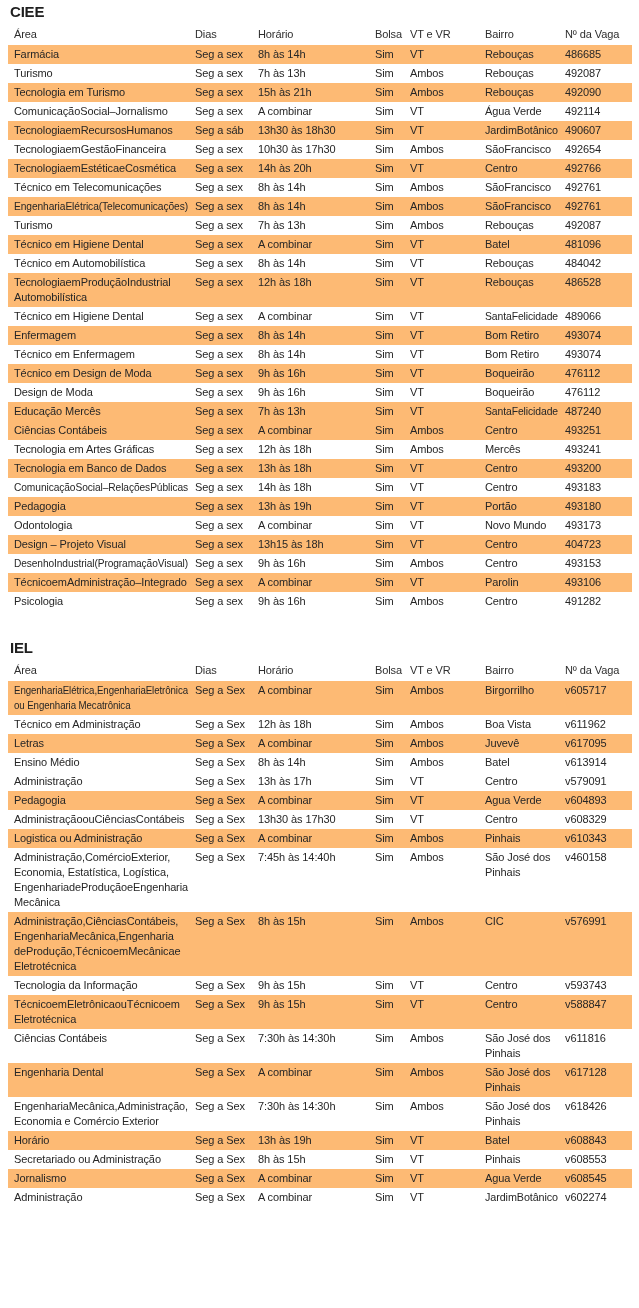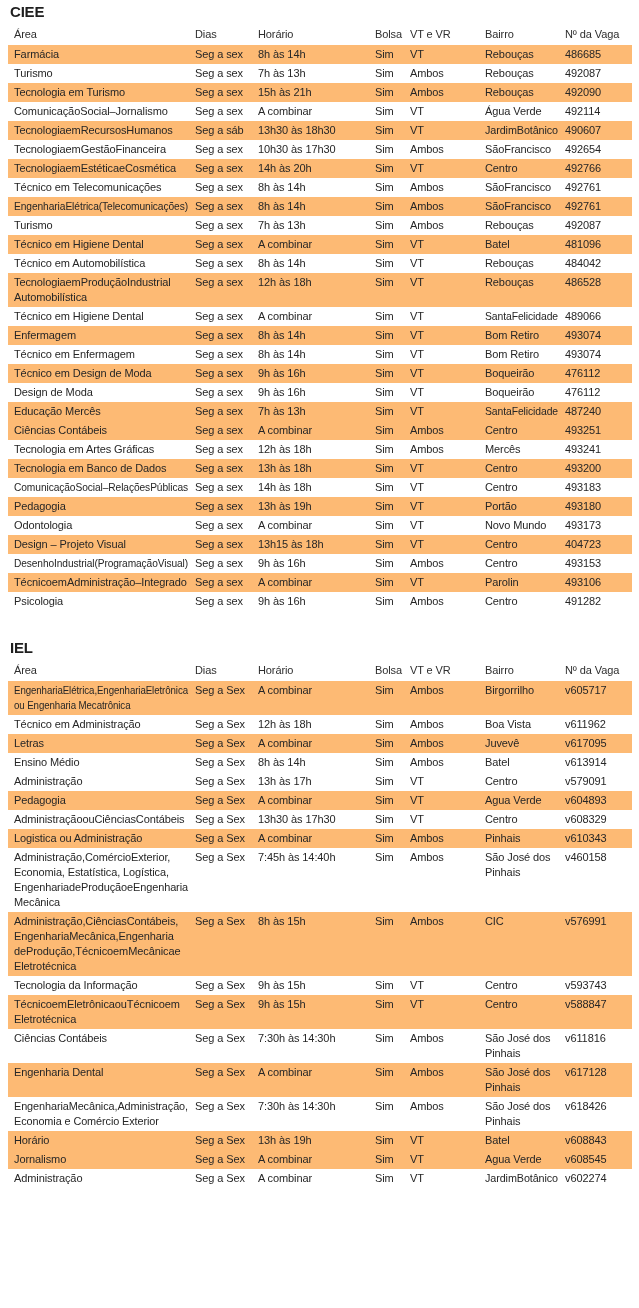--- a/index.html
+++ b/index.html
@@ -512,20 +512,29 @@
           </tr>
           <tr class="shade">
             <td><span class="v">Horário</span></td>
             <td><span class="v">Seg a Sex</span></td>
             <td><span class="v">13h às 19h</span></td>
             <td><span class="v">Sim</span></td>
             <td><span class="v">VT</span></td>
             <td><span class="v">Batel</span></td>
             <td><span class="v">v608843</span></td>
           </tr>
+          <tr>
+            <td><span class="v">Secretariado ou Administração</span></td>
+            <td><span class="v">Seg a Sex</span></td>
+            <td><span class="v">8h às 15h</span></td>
+            <td><span class="v">Sim</span></td>
+            <td><span class="v">VT</span></td>
+            <td><span class="v">Pinhais</span></td>
+            <td><span class="v">v608553</span></td>
+          </tr>
           <tr class="shade">
             <td><span class="v">Jornalismo</span></td>
             <td><span class="v">Seg a Sex</span></td>
             <td><span class="v">A combinar</span></td>
             <td><span class="v">Sim</span></td>
             <td><span class="v">VT</span></td>
             <td><span class="v">Agua Verde</span></td>
             <td><span class="v">v608545</span></td>
           </tr>
           <tr>

